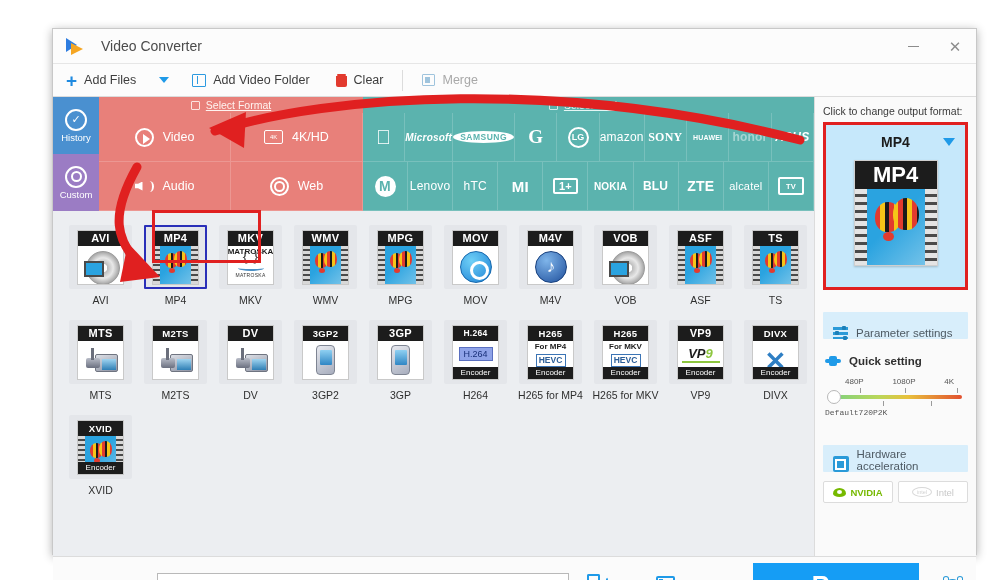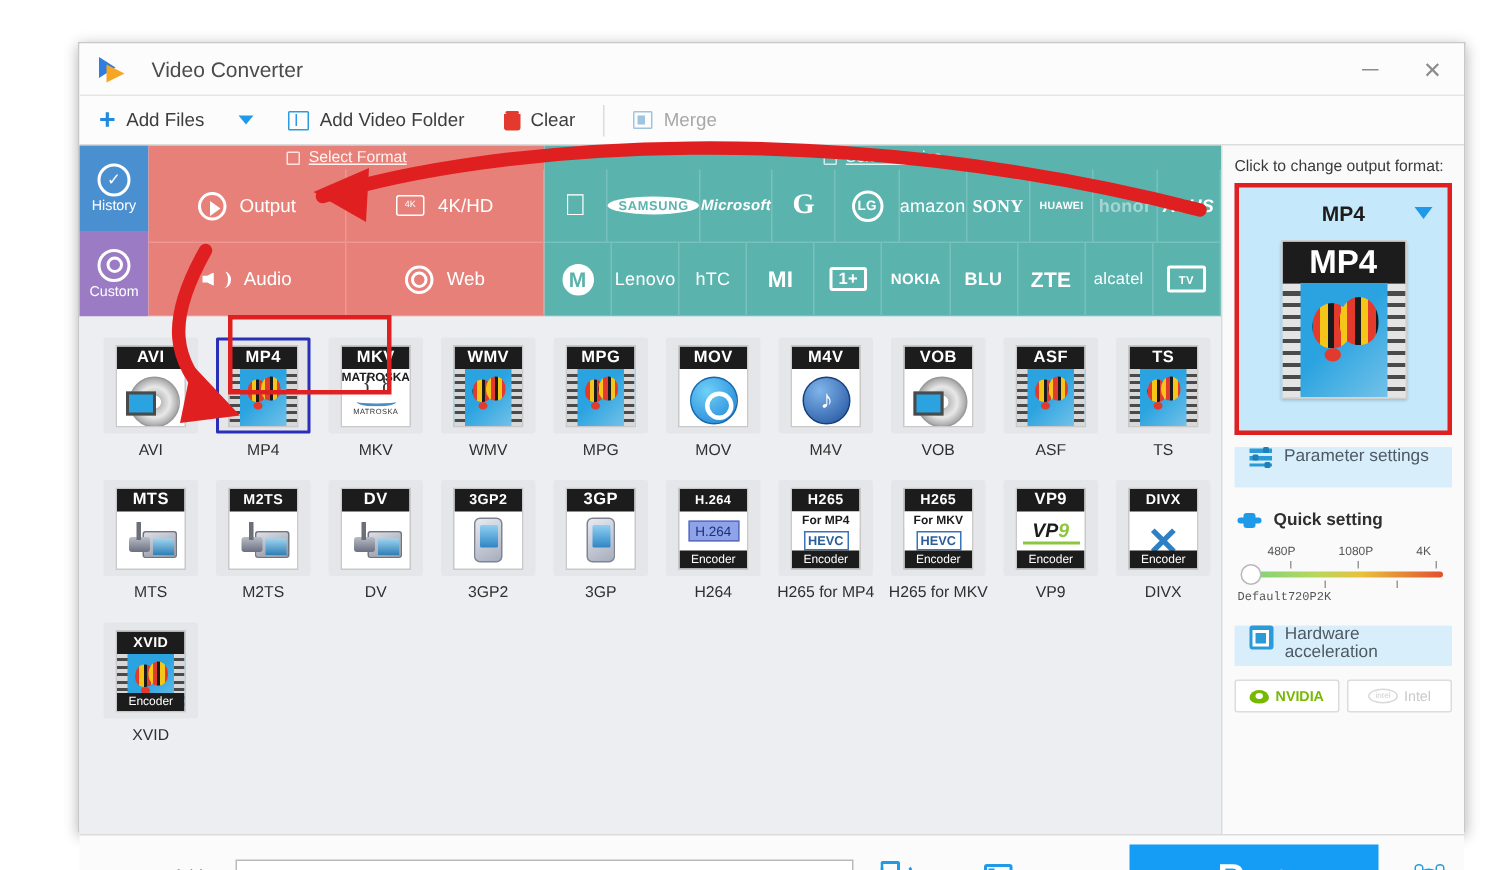--- a/index.html
+++ b/index.html
@@ -208,21 +208,21 @@
   .out-thumb .film { top:28px; }
   .out-thumb .film::before,.out-thumb .film::after { width:12px;
         background: repeating-linear-gradient(#e4e4e4 0 5px,#4a4a4a 5px 8px); }
   .out-thumb .balloon { left:20px; top:9px; width:44px; height:48px; }
   .out-thumb .balloon .b1 { width:26px;height:30px; top:4px;
       background: repeating-linear-gradient(90deg,#e23b2e 0 5px,#f5c518 5px 10px,#1a1a1a 10px 14px); }
   .out-thumb .balloon .b2 { left:18px; width:26px;height:32px;
       background: repeating-linear-gradient(90deg,#f5c518 0 5px,#e23b2e 5px 10px,#1a1a1a 10px 14px); }
   .out-thumb .balloon .b3 { left:8px; top:34px; width:11px;height:9px; }
 
-  .btn-soft { margin-top: 8px; height: 27px; background:#d8eefb; display:flex; align-items:flex-start;
+  .btn-soft { margin-top: 22px; height: 27px; background:#d8eefb; display:flex; align-items:flex-end;
               gap:8px; padding-left: 10px; font-size: 11.5px; color:#4e5a63; border-radius:1px; }
   .ic-param { width:15px;height:13px; position:relative; }
   .ic-param i { position:absolute; left:0; height:2.5px; background:#2a9ad8; }
   .ic-param i:nth-child(1){ top:1px; width:15px;} .ic-param i:nth-child(2){ top:6px; width:15px;}
   .ic-param i:nth-child(3){ top:10.5px; width:15px;}
   .ic-param b { position:absolute; width:4px;height:4px;background:#1c7fb8; border-radius:1px; }
   .ic-param b:nth-of-type(1){ left:9px; top:0px;} .ic-param b:nth-of-type(2){ left:2px; top:5px;}
   .ic-param b:nth-of-type(3){ left:10px; top:9.5px;}
   .ic-cpu { width:16px;height:16px;background:#2a9ad8; border-radius:2px; position:relative;
             display:flex;align-items:center;justify-content:center;}
@@ -347,21 +347,21 @@
           </div>
 
           <div class="fmt-tiles">
             <div class="sec-head">
               <span class="sec-ic"></span>
               <span>Select Format</span>
             </div>
             <div class="tile-row">
               <div class="tile">
                 <span class="play-ic"></span>
-                <span>Output</span>
+                <span>Video</span>
               </div>
               <div class="tile">
                 <span class="hd-ic">4K</span>
                 <span>4K/HD</span>
               </div>
             </div>
             <div class="tile-row">
               <div class="tile">
                 <span class="spk-ic"></span>
                 <span>Audio</span>
@@ -376,24 +376,24 @@
           <div class="dev-tiles">
             <div class="sec-head">
               <span class="sec-ic"></span>
               <span>Select Device</span>
             </div>
             <div class="tile-row">
               <div class="tile">
                 <span class="brand brand-apple"></span>
               </div>
               <div class="tile">
+                <span class="brand" style="font-size:10px;font-style:italic">Microsoft</span>
+              </div>
+              <div class="tile">
                 <span class="brand-pill">SAMSUNG</span>
-              </div>
-              <div class="tile">
-                <span class="brand" style="font-size:10px;font-style:italic">Microsoft</span>
               </div>
               <div class="tile">
                 <span class="brand-g">G</span>
               </div>
               <div class="tile">
                 <span class="brand-circ">LG</span>
               </div>
               <div class="tile">
                 <span class="brand" style="font-weight:normal">amazon</span>
               </div>

